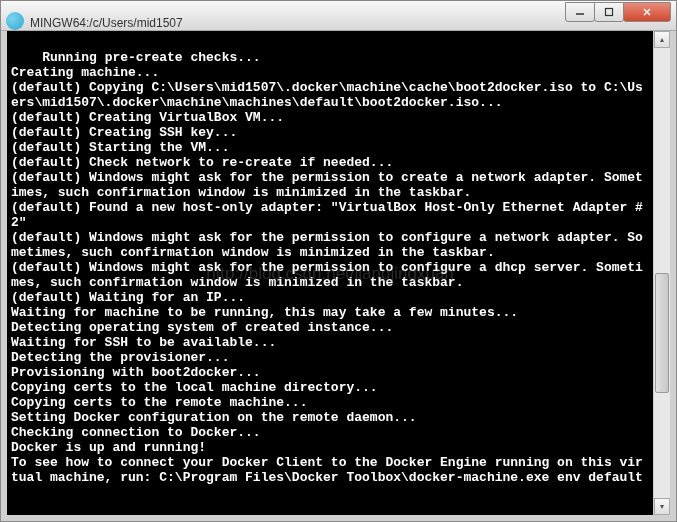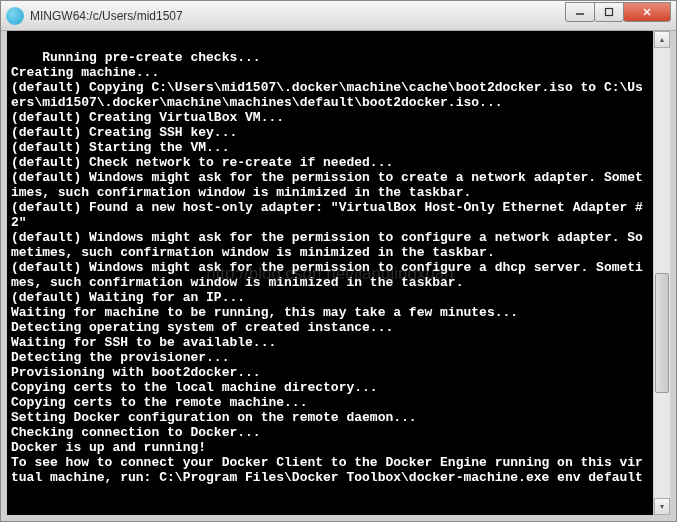--- a/index.html
+++ b/index.html
@@ -10,21 +10,21 @@
       font-family: Tahoma, sans-serif;
       overflow: hidden;
       border: 1px solid #888;
       position: relative;
     }
     .title-bar {
       height: 30px;
       background: linear-gradient(to bottom, #f8f8f8 0%, #e8e8e8 50%, #d8d8d8 100%);
       border-bottom: 1px solid #aaa;
       display: flex;
-      align-items: center;
+      align-items: flex-end;
       padding: 0 5px;
       position: relative;
     }
     .app-icon {
       width: 18px;
       height: 18px;
       margin-right: 6px;
       border-radius: 50%;
       background: radial-gradient(circle at 35% 35%, #7bd4f0, #2ba8d4);
       flex-shrink: 0;

